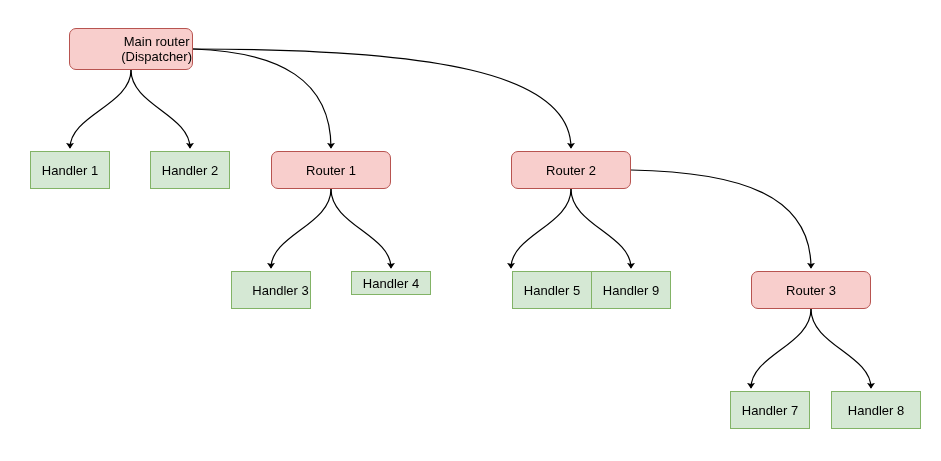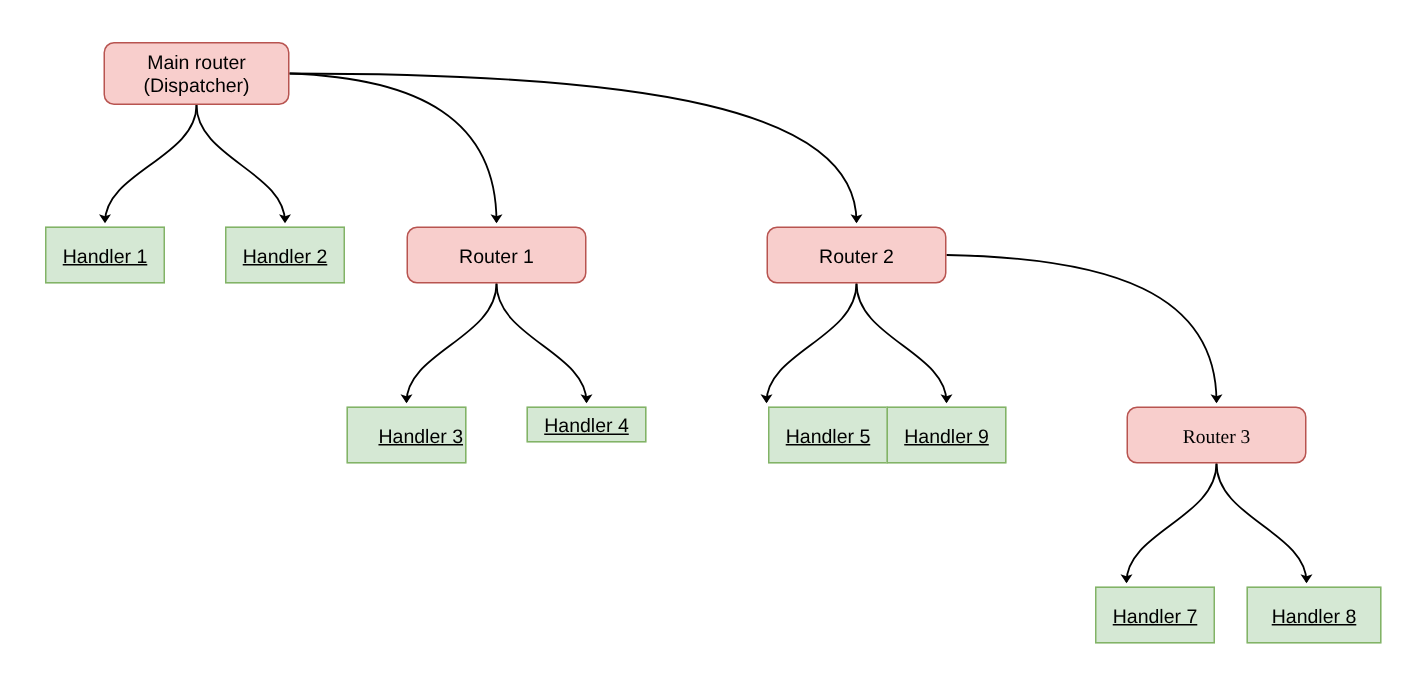--- a/index.html
+++ b/index.html
@@ -38,21 +38,20 @@
   }
   .node-router {
     background: #f8cecc;
     border: 1px solid #b85450;
     border-radius: 7px;
   }
   .node-handler {
     background: #d5e8d4;
     border: 1px solid #82b366;
     border-radius: 0;
-    text-decoration: underline;
   }
   .node-label {
     white-space: pre-line;
     pointer-events: none;
   }
 </style>
 </head>
 <body>
 
 <div id="canvas">
@@ -72,21 +71,21 @@
         <path d="M 331 189 C 331 225 391 235 391 268" fill="none" stroke="#000000" stroke-width="1.2" marker-end="url(#arrowhead)"></path>
         <path d="M 571 189 C 571 225 511 235 511 268" fill="none" stroke="#000000" stroke-width="1.2" marker-end="url(#arrowhead)"></path>
         <path d="M 571 189 C 571 225 631 235 631 268" fill="none" stroke="#000000" stroke-width="1.2" marker-end="url(#arrowhead)"></path>
         <path d="M 631 170 C 740 172 811 195 811 268" fill="none" stroke="#000000" stroke-width="1.2" marker-end="url(#arrowhead)"></path>
         <path d="M 811 309 C 811 345 751 355 751 388" fill="none" stroke="#000000" stroke-width="1.2" marker-end="url(#arrowhead)"></path>
         <path d="M 811 309 C 811 345 871 355 871 388" fill="none" stroke="#000000" stroke-width="1.2" marker-end="url(#arrowhead)"></path>
       </g>
   </svg>
 
   <div id="node-layer">
-      <div class="node node-router" style="left: 69px; top: 28px; width: 124px; height: 42px;">
+      <div class="node node-router" style="left: 69px; top: 28px; width: 124px; height: 42px; justify-content: flex-end;">
         <span class="node-label">Main router
 (Dispatcher)</span>
       </div>
       <div class="node node-handler" style="left: 30px; top: 151px; width: 80px; height: 38px;">
         <span class="node-label">Handler 1</span>
       </div>
       <div class="node node-handler" style="left: 150px; top: 151px; width: 80px; height: 38px;">
         <span class="node-label">Handler 2</span>
       </div>
       <div class="node node-router" style="left: 271px; top: 151px; width: 120px; height: 38px; text-align: right;">
@@ -100,21 +99,21 @@
       </div>
       <div class="node node-handler" style="left: 351px; top: 271px; width: 80px; height: 24px;">
         <span class="node-label">Handler 4</span>
       </div>
       <div class="node node-handler" style="left: 471px; top: 271px; width: 80px; height: 38px; margin-left: 41px;">
         <span class="node-label">Handler 5</span>
       </div>
       <div class="node node-handler" style="left: 591px; top: 271px; width: 80px; height: 38px;">
         <span class="node-label">Handler 9</span>
       </div>
-      <div class="node node-router" style="left: 751px; top: 271px; width: 120px; height: 38px; font-family: Liberation Serif, serif;">
+      <div class="node node-router" style="left: 751px; top: 271px; width: 120px; height: 38px;">
         <span class="node-label">Router 3</span>
       </div>
       <div class="node node-handler" style="left: 730px; top: 391px; width: 80px; height: 38px;">
         <span class="node-label">Handler 7</span>
       </div>
       <div class="node node-handler" style="left: 831px; top: 391px; width: 90px; height: 38px;">
         <span class="node-label">Handler 8</span>
       </div>
     </div>
 

